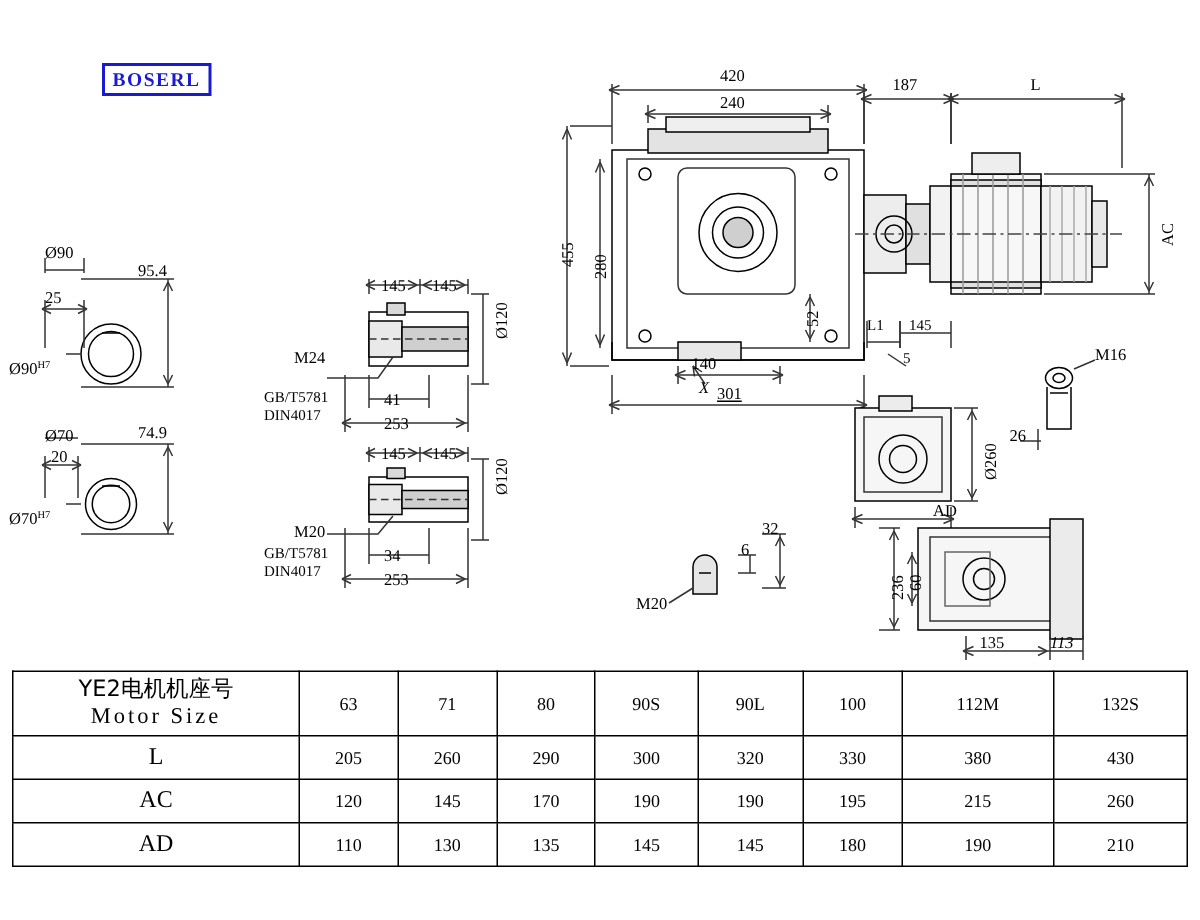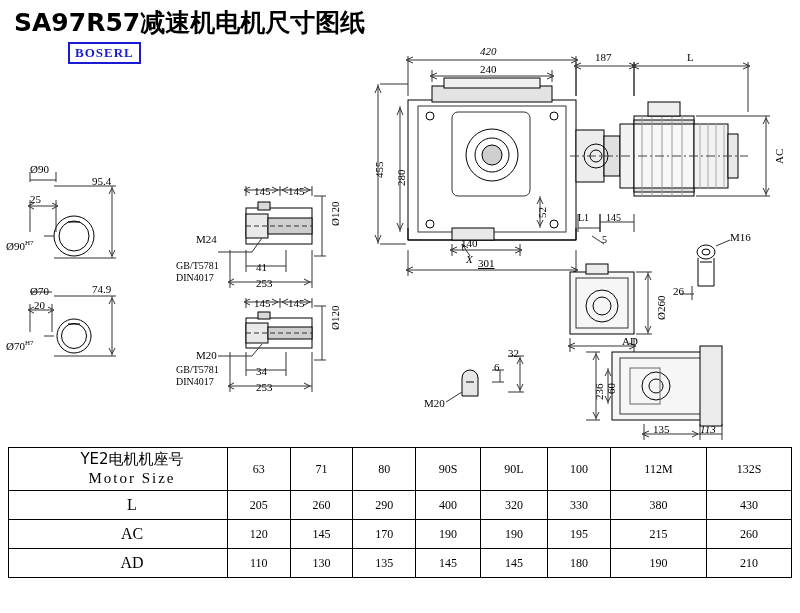--- a/index.html
+++ b/index.html
@@ -81,21 +81,20 @@
     text-align: center;
     vertical-align: middle;
     font-size: 12px;
     height: 28px;
     padding: 0;
     font-weight: normal;
   }
   .spec-table .rowhead {
     width: 190px;
     font-size: 16px;
-    padding-left: 28px;
   }
   .hdr-cn {
     font-family: "DejaVu Sans", sans-serif;
     font-size: 15px;
     display: block;
     line-height: 1.15;
   }
   .hdr-en {
     font-family: "Liberation Serif", serif;
     font-size: 15px;
@@ -111,21 +110,20 @@
     width: 800px;
     height: 613px;
     pointer-events: none;
   }
 </style>
 </head>
 <body>
 
 <div class="page">
 
-  <div class="title">SA97R57减速机电机尺寸图纸</div>
 
   <div class="logo">BOSERL</div>
 
   <svg class="ov" viewBox="0 0 800 613">
     <g stroke="#000" fill="none" stroke-width="1">
 
       <circle cx="74" cy="236" r="20"></circle>
       <circle cx="74" cy="236" r="15"></circle>
 
       <path d="M68 222 L80 222" stroke-width="1"></path>
@@ -393,21 +391,21 @@
 
   <div class="lbl" style="left:254px; top:298px;">145</div>
   <div class="lbl" style="left:288px; top:298px;">145</div>
   <div class="lbl-rot" style="left:330px; top:330px;">Ø120</div>
   <div class="lbl" style="left:196px; top:350px;">M20</div>
   <div class="lbl-sm" style="left:176px; top:364px;">GB/T5781</div>
   <div class="lbl-sm" style="left:176px; top:376px;">DIN4017</div>
   <div class="lbl" style="left:256px; top:366px;">34</div>
   <div class="lbl" style="left:256px; top:382px;">253</div>
 
-  <div class="lbl" style="left:480px; top:46px;font-style:italic;">420</div>
+  <div class="lbl" style="left:480px; top:46px;">420</div>
   <div class="lbl" style="left:480px; top:64px;">240</div>
   <div class="lbl-rot" style="left:374px; top:178px;">455</div>
   <div class="lbl-rot" style="left:396px; top:186px;">280</div>
   <div class="lbl-rot" style="left:537px; top:218px;">52</div>
   <div class="lbl" style="left:461px; top:238px;">140</div>
   <div class="lbl" style="left:478px; top:258px;text-decoration:underline;">301</div>
   <div class="lbl" style="left:466px; top:254px; font-style:italic;">X</div>
   <div class="lbl" style="left:595px; top:52px;">187</div>
   <div class="lbl" style="left:687px; top:52px;">L</div>
   <div class="lbl-rot" style="left:774px; top:164px;">AC</div>
@@ -443,21 +441,21 @@
         <td>90L</td>
         <td>100</td>
         <td>112M</td>
         <td>132S</td>
       </tr>
       <tr>
         <td class="rowhead">L</td>
         <td>205</td>
         <td>260</td>
         <td>290</td>
-        <td>400</td>
+        <td>300</td>
         <td>320</td>
         <td>330</td>
         <td>380</td>
         <td>430</td>
       </tr>
       <tr>
         <td class="rowhead">AC</td>
         <td>120</td>
         <td>145</td>
         <td>170</td>

